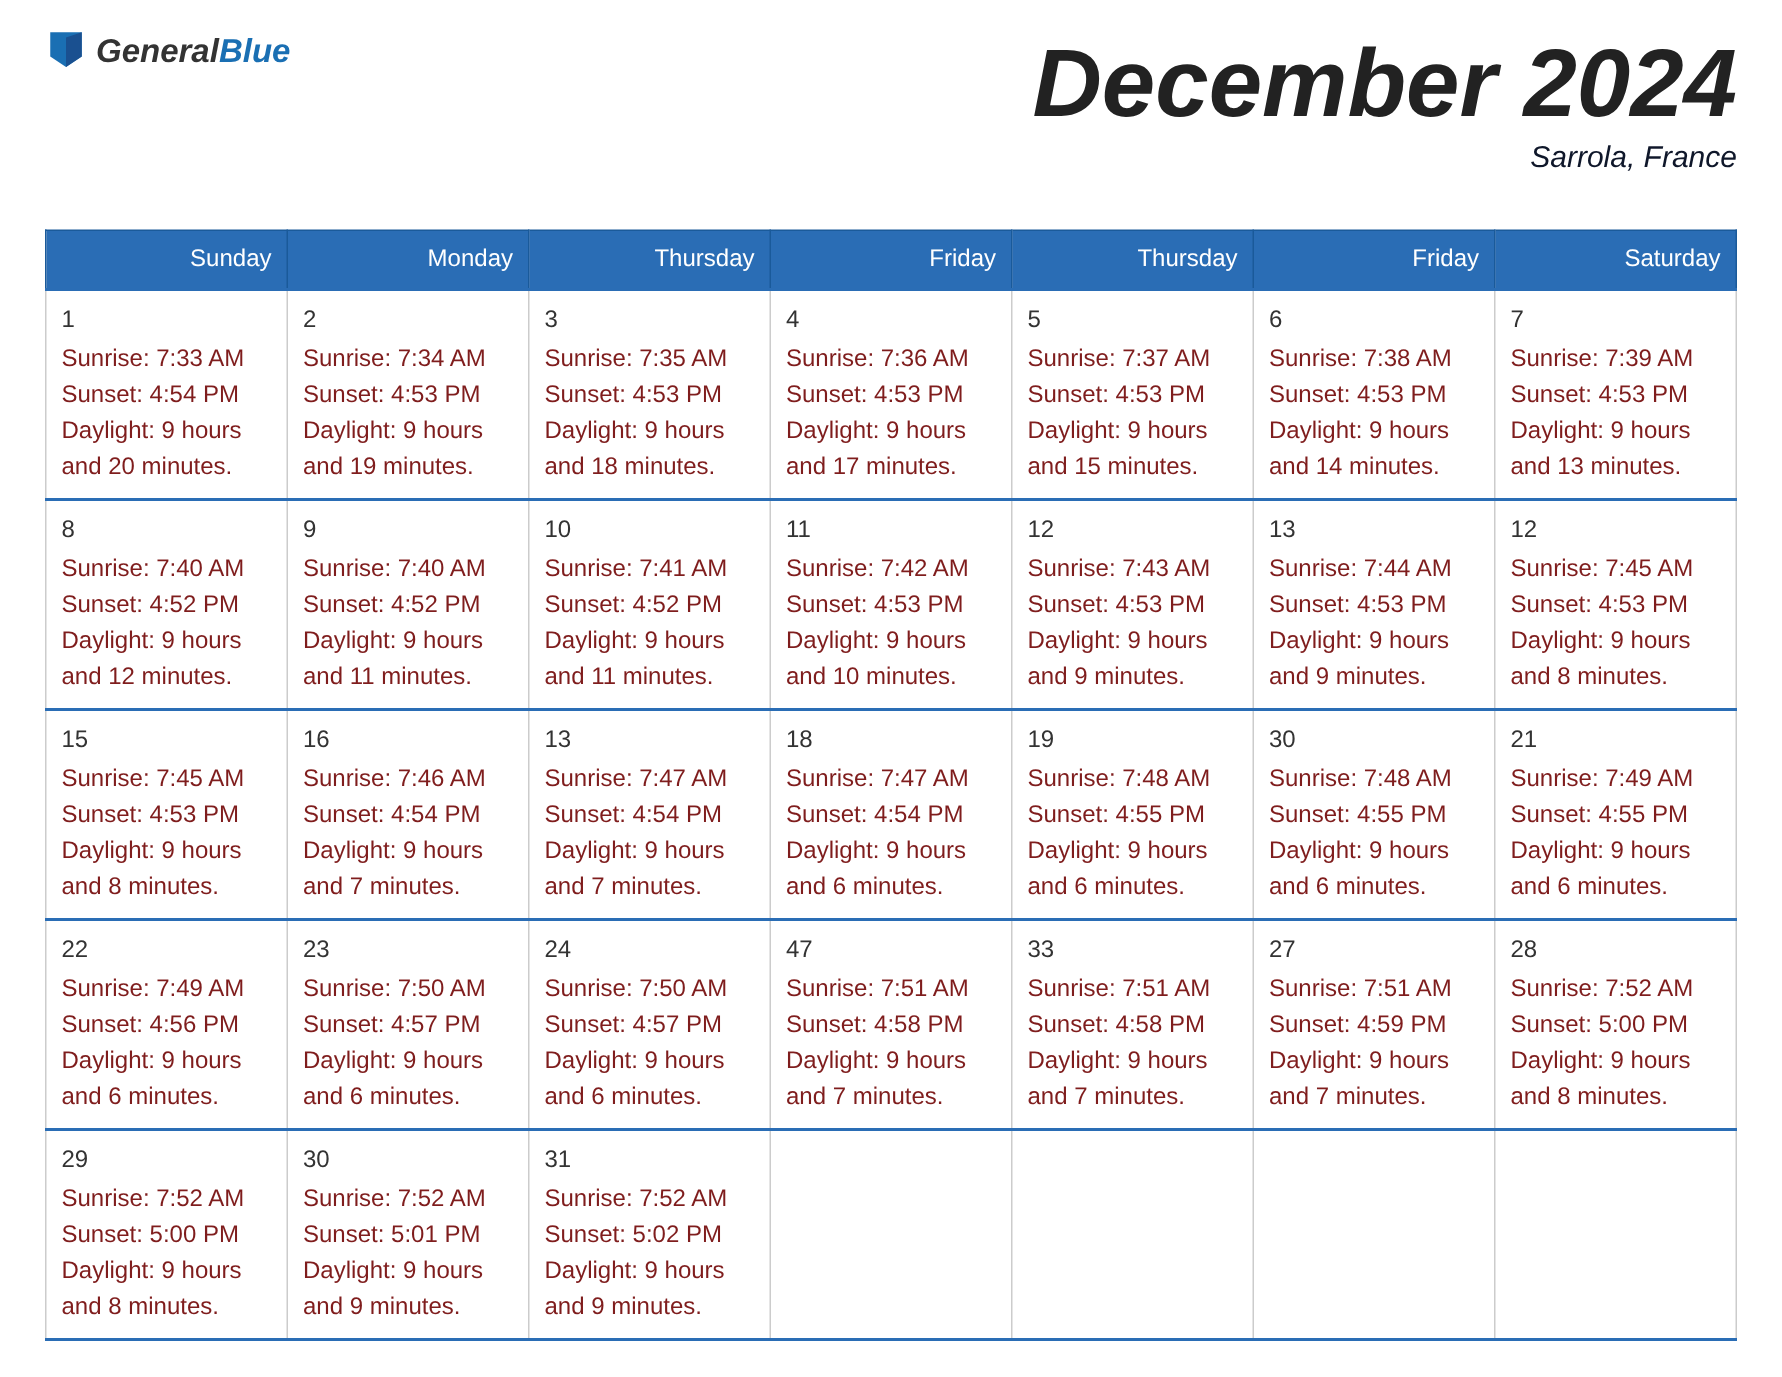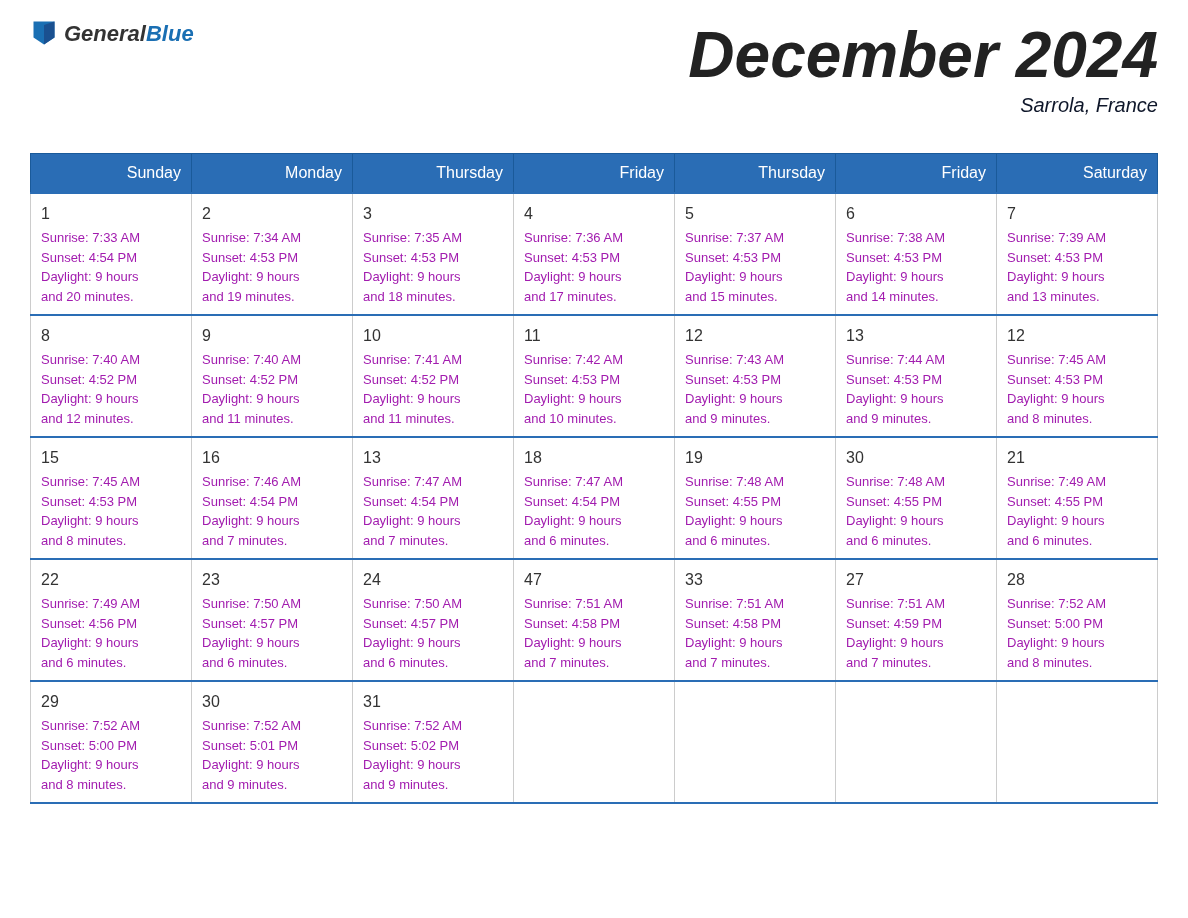--- a/index.html
+++ b/index.html
@@ -79,22 +79,22 @@
     .calendar-table tr {
       border-bottom: 2px solid #2a6db5;
     }
     .day-num {
       font-size: 16px;
       font-weight: normal;
       display: block;
       margin-bottom: 2px;
     }
     .day-info {
-      font-size: 13px;
-      color: #a21caf;
+      font-size: 16px;
+      color: #7f1d1d;
     }
     .empty-cell {
       background: #fff;
     }
   </style>
 </head>
 <body>
 
 <div class="header">
   <div class="logo">

